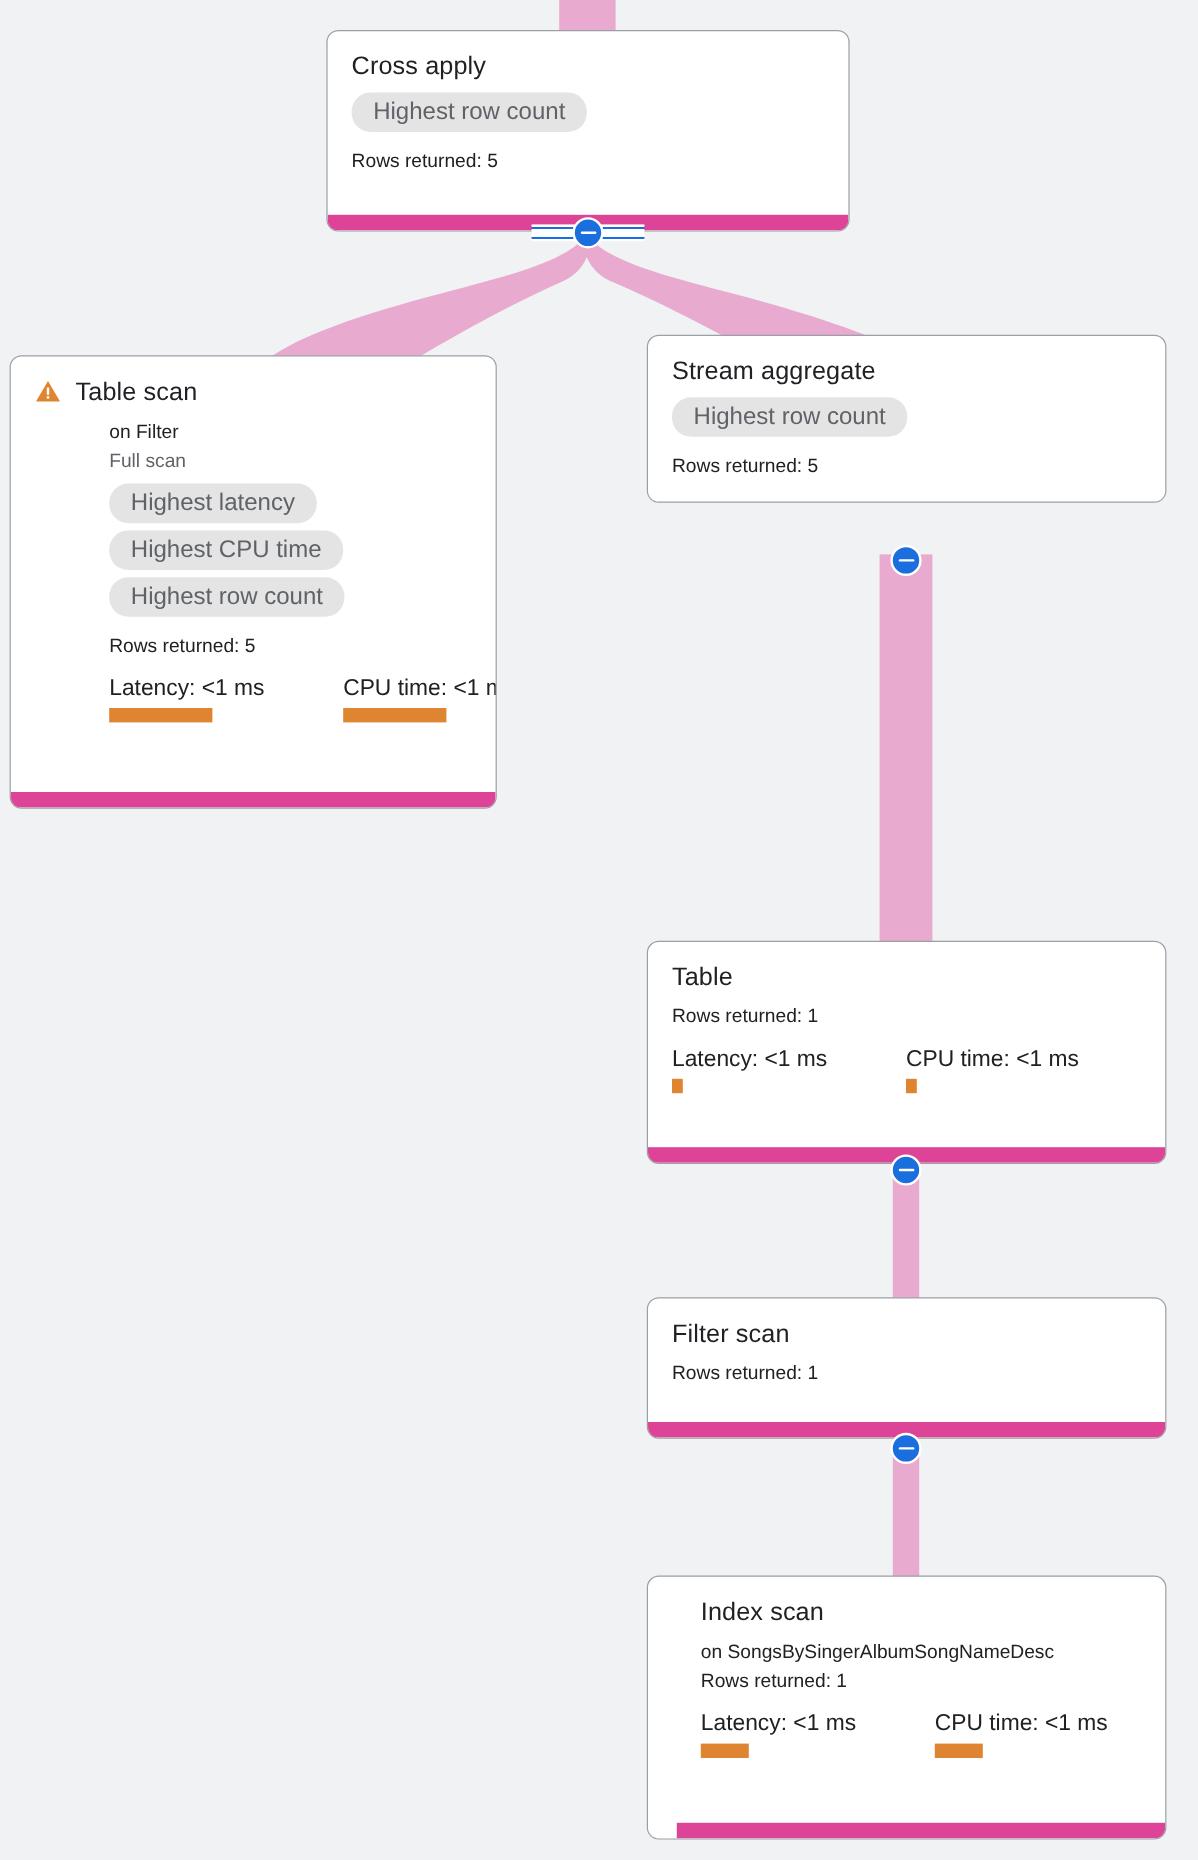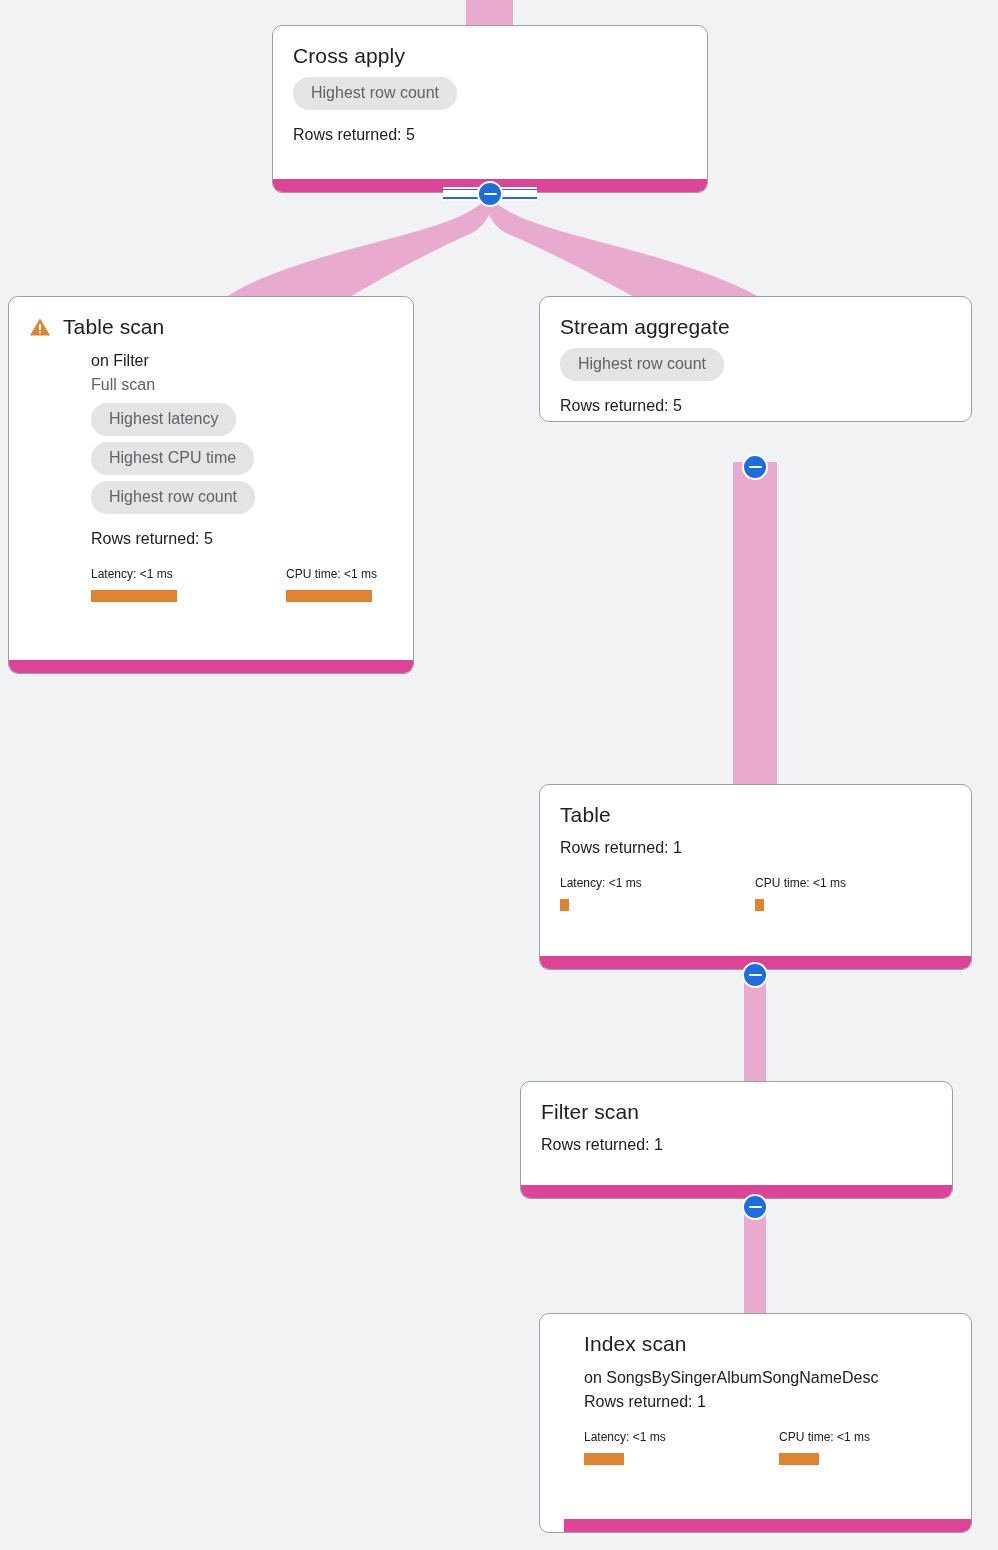--- a/index.html
+++ b/index.html
@@ -35,21 +35,21 @@
     flex: 1 1 auto;
     padding: 16px 20px 14px 20px;
   }
   .node-foot {
     flex: 0 0 auto;
     height: 13px;
     background: #dd4498;
   }
   .title-row {
     display: flex;
-    align-items: center;
+    align-items: flex-start;
     gap: 12px;
   }
   .warn-icon { flex: 0 0 auto; margin-top: 3px; }
   .node-title {
     font-size: 21px;
     line-height: 28px;
     color: #202124;
     font-weight: 400;
     letter-spacing: .1px;
   }
@@ -67,36 +67,36 @@
     color: #202124;
     margin-top: 7px;
     white-space: nowrap;
   }
   .chips { margin-top: 7px; }
   .chip {
     display: inline-block;
     background: #e4e4e4;
     color: #5f6368;
     border-radius: 16px;
-    font-size: 16px;
+    font-size: 20px;
     line-height: 20px;
     padding: 6px 18px 7px 18px;
     margin-bottom: 6px;
   }
   .chip-row { display: block; }
 
   
   .metrics {
     display: flex;
     margin-top: 13px;
   }
   .metric { flex: 0 0 auto; }
   .metric:first-child { width: 195px; }
   .metric-label {
-    font-size: 12px;
+    font-size: 19px;
     line-height: 22px;
     color: #202124;
     white-space: nowrap;
   }
   .metric-bar {
     height: 12px;
     background: #df8430;
     margin-top: 5px;
   }
 
@@ -219,21 +219,21 @@
         </div>
         <div class="metric">
           <div class="metric-label">CPU time: &lt;1 ms</div>
           <div class="metric-bar" style="width:86px;"></div>
         </div>
       </div>
     </div>
     <div class="node-foot"></div>
   </div>
 
-  <div class="node" style="left:539px; top:296px; width:433px; height:126px;gap:41px;">
+  <div class="node" style="left:539px; top:279px; width:433px; height:140px;gap:41px;">
     <div class="node-body">
       <div class="title-row">
         <div class="node-title">Stream aggregate</div>
       </div>
       <div class="chips">
         <span class="chip">Highest row count</span>
       </div>
       <div class="rows-line">Rows returned: 5</div>
     </div>
     <div class="node-foot"></div>
@@ -254,21 +254,21 @@
         <div class="metric">
           <div class="metric-label">CPU time: &lt;1 ms</div>
           <div class="metric-bar" style="width:9px;"></div>
         </div>
       </div>
     </div>
     <div class="node-foot"></div>
   </div>
   <div class="toggle" style="left:742px; top:962px;"></div>
 
-  <div class="node" style="left:520px; top:1081px; width:433px; height:118px;">
+  <div class="node" style="left:539px; top:1081px; width:433px; height:118px;">
     <div class="node-body">
       <div class="title-row">
         <div class="node-title">Filter scan</div>
       </div>
       <div class="rows-line">Rows returned: 1</div>
     </div>
     <div class="node-foot"></div>
   </div>
   <div class="toggle" style="left:742px; top:1194px;"></div>
 

